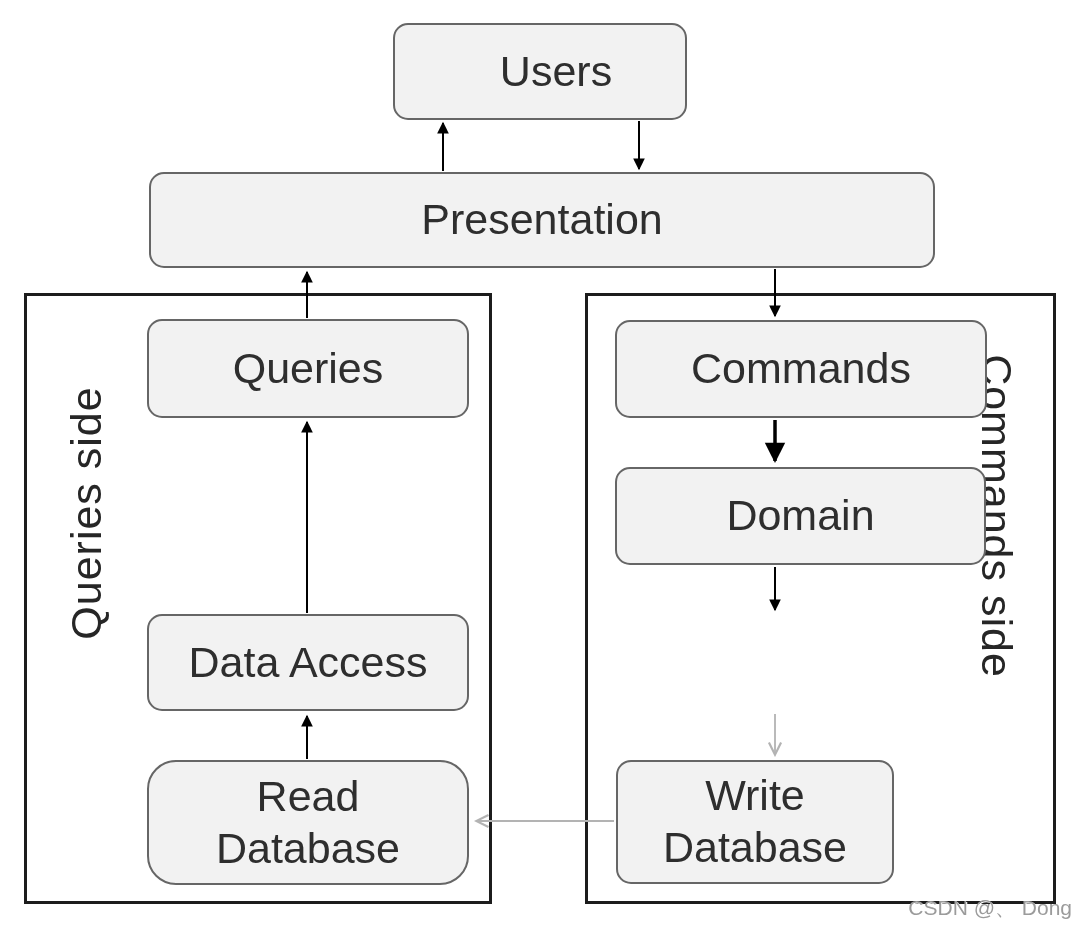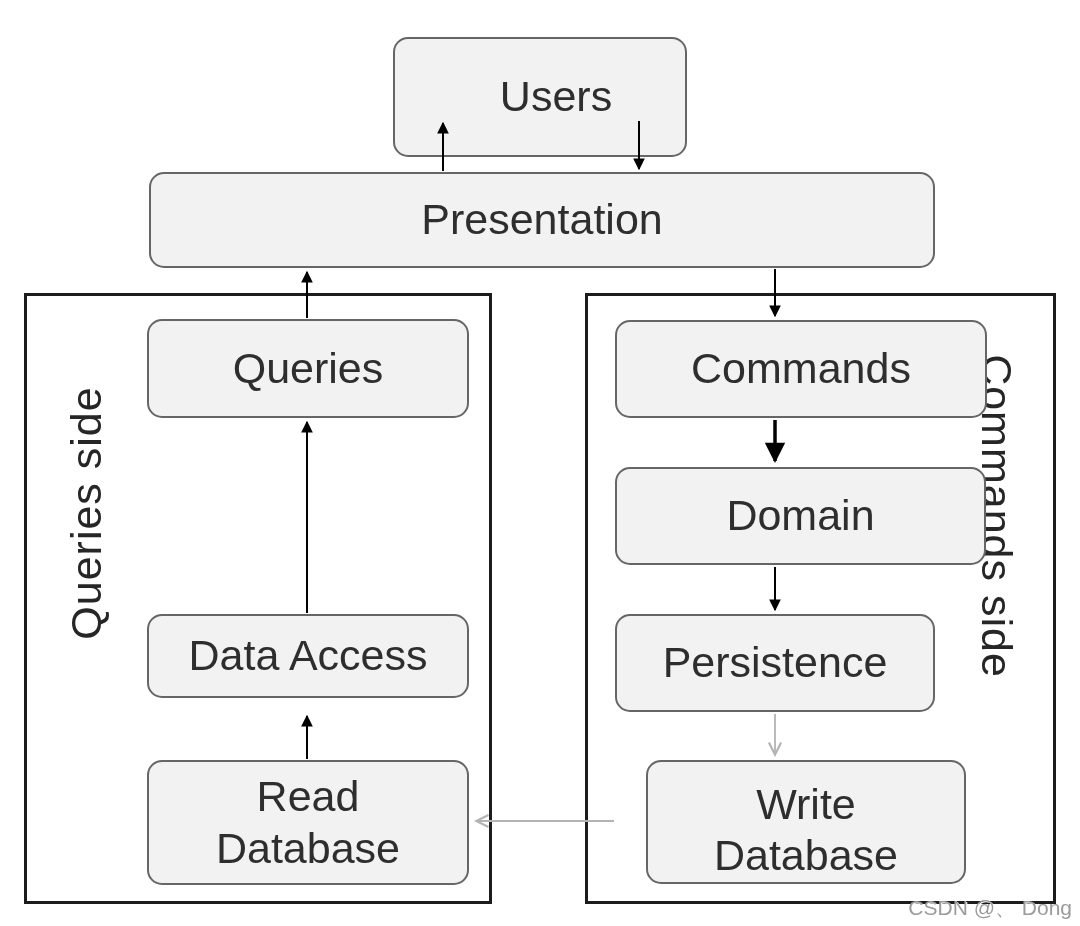--- a/index.html
+++ b/index.html
@@ -46,29 +46,29 @@
     justify-content: center;
     z-index: 3;
   }
   .node-label {
     font-size: 43px;
     line-height: 1.2;
     color: #2e2e2e;
     text-align: center;
     white-space: pre-line;
   }
-  #n-users        { left: 393px; top: 37px;  width: 294px; height: 120px; padding-left: 32px; }
+  #n-users        { left: 393px; top: 23px;  width: 294px; height: 97px; padding-left: 32px; }
   #n-presentation { left: 149px; top: 172px; width: 786px; height: 96px; }
   #n-queries      { left: 147px; top: 319px; width: 322px; height: 99px; }
-  #n-data-access  { left: 147px; top: 614px; width: 322px; height: 84px; }
-  #n-read-db      { left: 147px; top: 760px; width: 322px; height: 125px; }
+  #n-data-access  { left: 147px; top: 614px; width: 322px; height: 97px; }
+  #n-read-db      { left: 147px; top: 760px; width: 322px; height: 125px; border-radius: 29px; }
   #n-commands     { left: 615px; top: 320px; width: 372px; height: 98px; }
   #n-domain       { left: 615px; top: 467px; width: 371px; height: 98px; }
   #n-persistence  { left: 615px; top: 614px; width: 320px; height: 98px; }
-  #n-write-db     { left: 646px; top: 760px; width: 320px; height: 124px; align-items: flex-end; }
+  #n-write-db     { left: 616px; top: 760px; width: 278px; height: 124px; }
 
   
   svg.edges {
     position: absolute;
     left: 0; top: 0;
     width: 1080px; height: 926px;
     z-index: 4;
     pointer-events: none;
   }
   .e-black { stroke: #000000; stroke-width: 2; }
@@ -113,23 +113,20 @@
   <div class="node" id="n-read-db">
     <span class="node-label">Read
 Database</span>
   </div>
   <div class="node" id="n-commands">
     <span class="node-label">Commands</span>
   </div>
   <div class="node" id="n-domain">
     <span class="node-label">Domain</span>
   </div>
-  <div class="node" id="n-persistence">
-    <span class="node-label">Persistence</span>
-  </div>
   <div class="node" id="n-write-db">
     <span class="node-label">Write
 Database</span>
   </div>
 
   <svg class="edges" viewBox="0 0 1080 926">
     <defs>
       <marker id="ah-black" viewBox="0 0 12 12" refX="10" refY="6" markerWidth="7" markerHeight="7" orient="auto-start-reverse">
         <path d="M1,1 L11,6 L1,11 Z" fill="#000000"></path>
       </marker>

